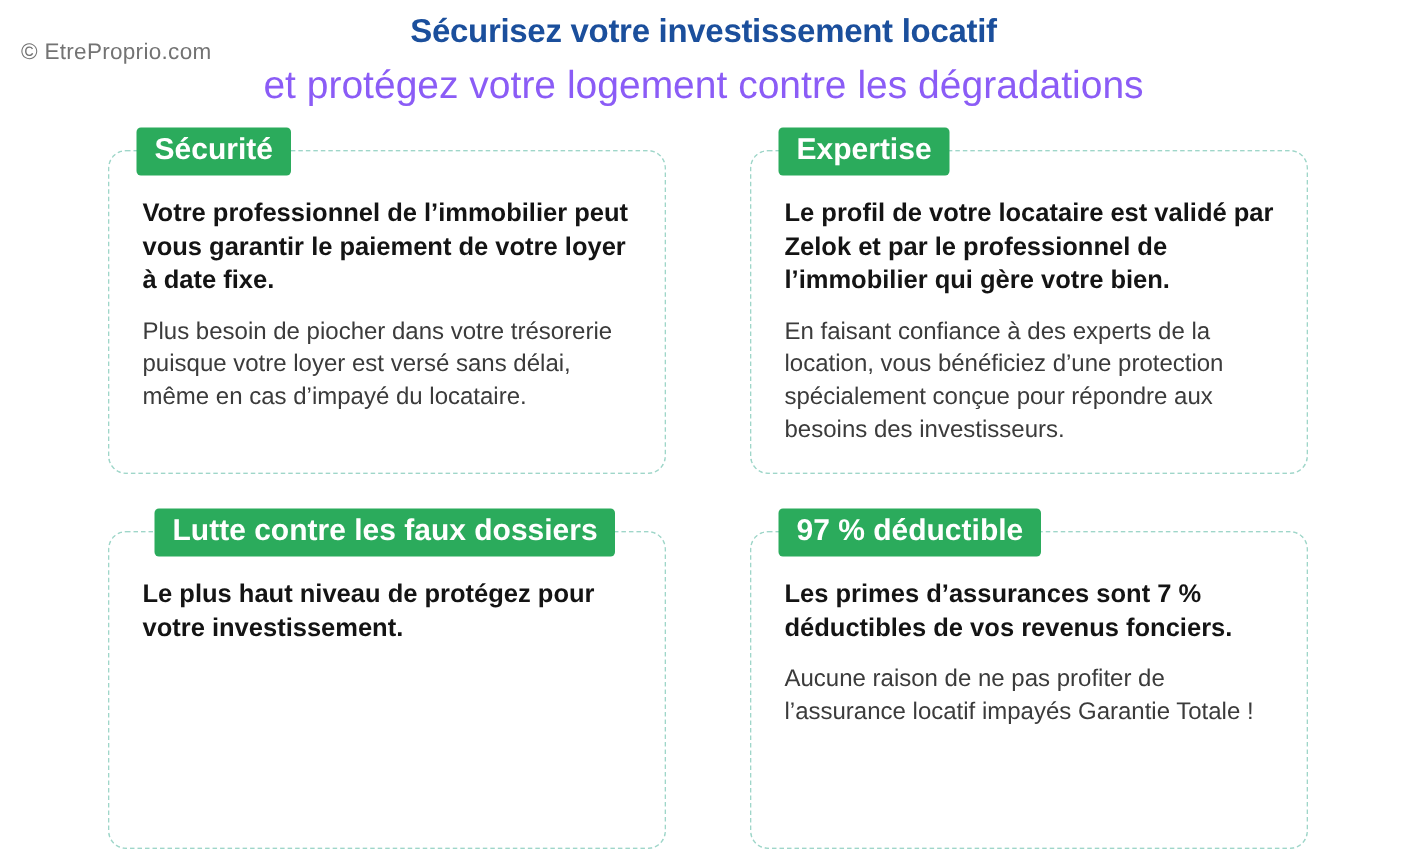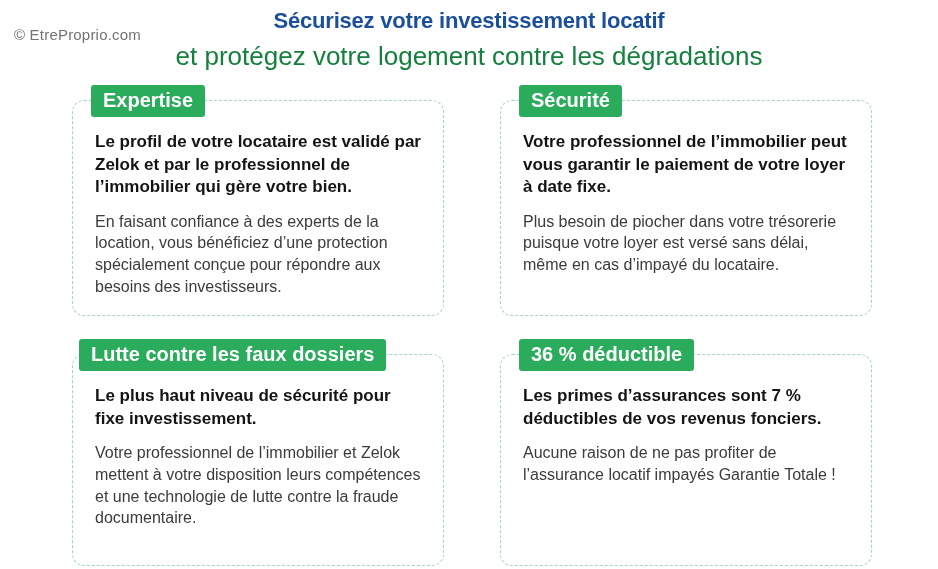--- a/index.html
+++ b/index.html
@@ -31,21 +31,21 @@
   }
   .title {
     color: #1b4f9c;
     font-size: 22px;
     font-weight: bold;
     letter-spacing: -0.2px;
     line-height: 1.2;
     margin: 0;
   }
   .subtitle {
-    color: #15803d;
+    color: #8b5cf6;
     font-size: 26px;
     font-weight: normal;
     line-height: 1.25;
     margin: 6px 0 0 0;
   }
   .grid {
     position: absolute;
     top: 100px;
     left: 72px;
     width: 800px;
@@ -80,53 +80,52 @@
     font-weight: bold;
     line-height: 1.33;
     margin: 0 0 12px 0;
   }
   .card-body {
     color: #3b3b3b;
     font-size: 16px;
     line-height: 1.35;
     margin: 0;
   }
-  .card.wide .card-badge { left: 6px; }
+  .card.wide .card-badge { left: 30px; }
 </style>
 </head>
 <body>
 
 <div class="watermark">
   <span>© EtreProprio.com</span>
 </div>
 
 <header>
   <h1 class="title">Sécurisez votre investissement locatif</h1>
   <h2 class="subtitle">et protégez votre logement contre les dégradations</h2>
 </header>
 
 <div class="grid">
 
   <div class="card">
+    <div class="card-badge">Sécurité</div>
+    <p class="card-lead">Votre professionnel de l’immobilier peut vous garantir le paiement de votre loyer à date fixe.</p>
+    <p class="card-body">Plus besoin de piocher dans votre trésorerie puisque votre loyer est versé sans délai, même en cas d’impayé du locataire.</p>
+  </div>
+
+  <div class="card">
     <div class="card-badge">Expertise</div>
     <p class="card-lead">Le profil de votre locataire est validé par Zelok et par le professionnel de l’immobilier qui gère votre bien.</p>
     <p class="card-body">En faisant confiance à des experts de la location, vous bénéficiez d’une protection spécialement conçue pour répondre aux besoins des investisseurs.</p>
   </div>
 
-  <div class="card">
-    <div class="card-badge">Sécurité</div>
-    <p class="card-lead">Votre professionnel de l’immobilier peut vous garantir le paiement de votre loyer à date fixe.</p>
-    <p class="card-body">Plus besoin de piocher dans votre trésorerie puisque votre loyer est versé sans délai, même en cas d’impayé du locataire.</p>
-  </div>
-
   <div class="card wide">
     <div class="card-badge">Lutte contre les faux dossiers</div>
-    <p class="card-lead">Le plus haut niveau de sécurité pour fixe investissement.</p>
-    <p class="card-body">Votre professionnel de l’immobilier et Zelok mettent à votre disposition leurs compétences et une technologie de lutte contre la fraude documentaire.</p>
+    <p class="card-lead">Le plus haut niveau de protégez pour votre investissement.</p>
   </div>
 
   <div class="card">
-    <div class="card-badge">36 % déductible</div>
+    <div class="card-badge">97 % déductible</div>
     <p class="card-lead">Les primes d’assurances sont 7 % déductibles de vos revenus fonciers.</p>
     <p class="card-body">Aucune raison de ne pas profiter de l’assurance locatif impayés Garantie Totale !</p>
   </div>
 
 </div>
 
 </body></html>

